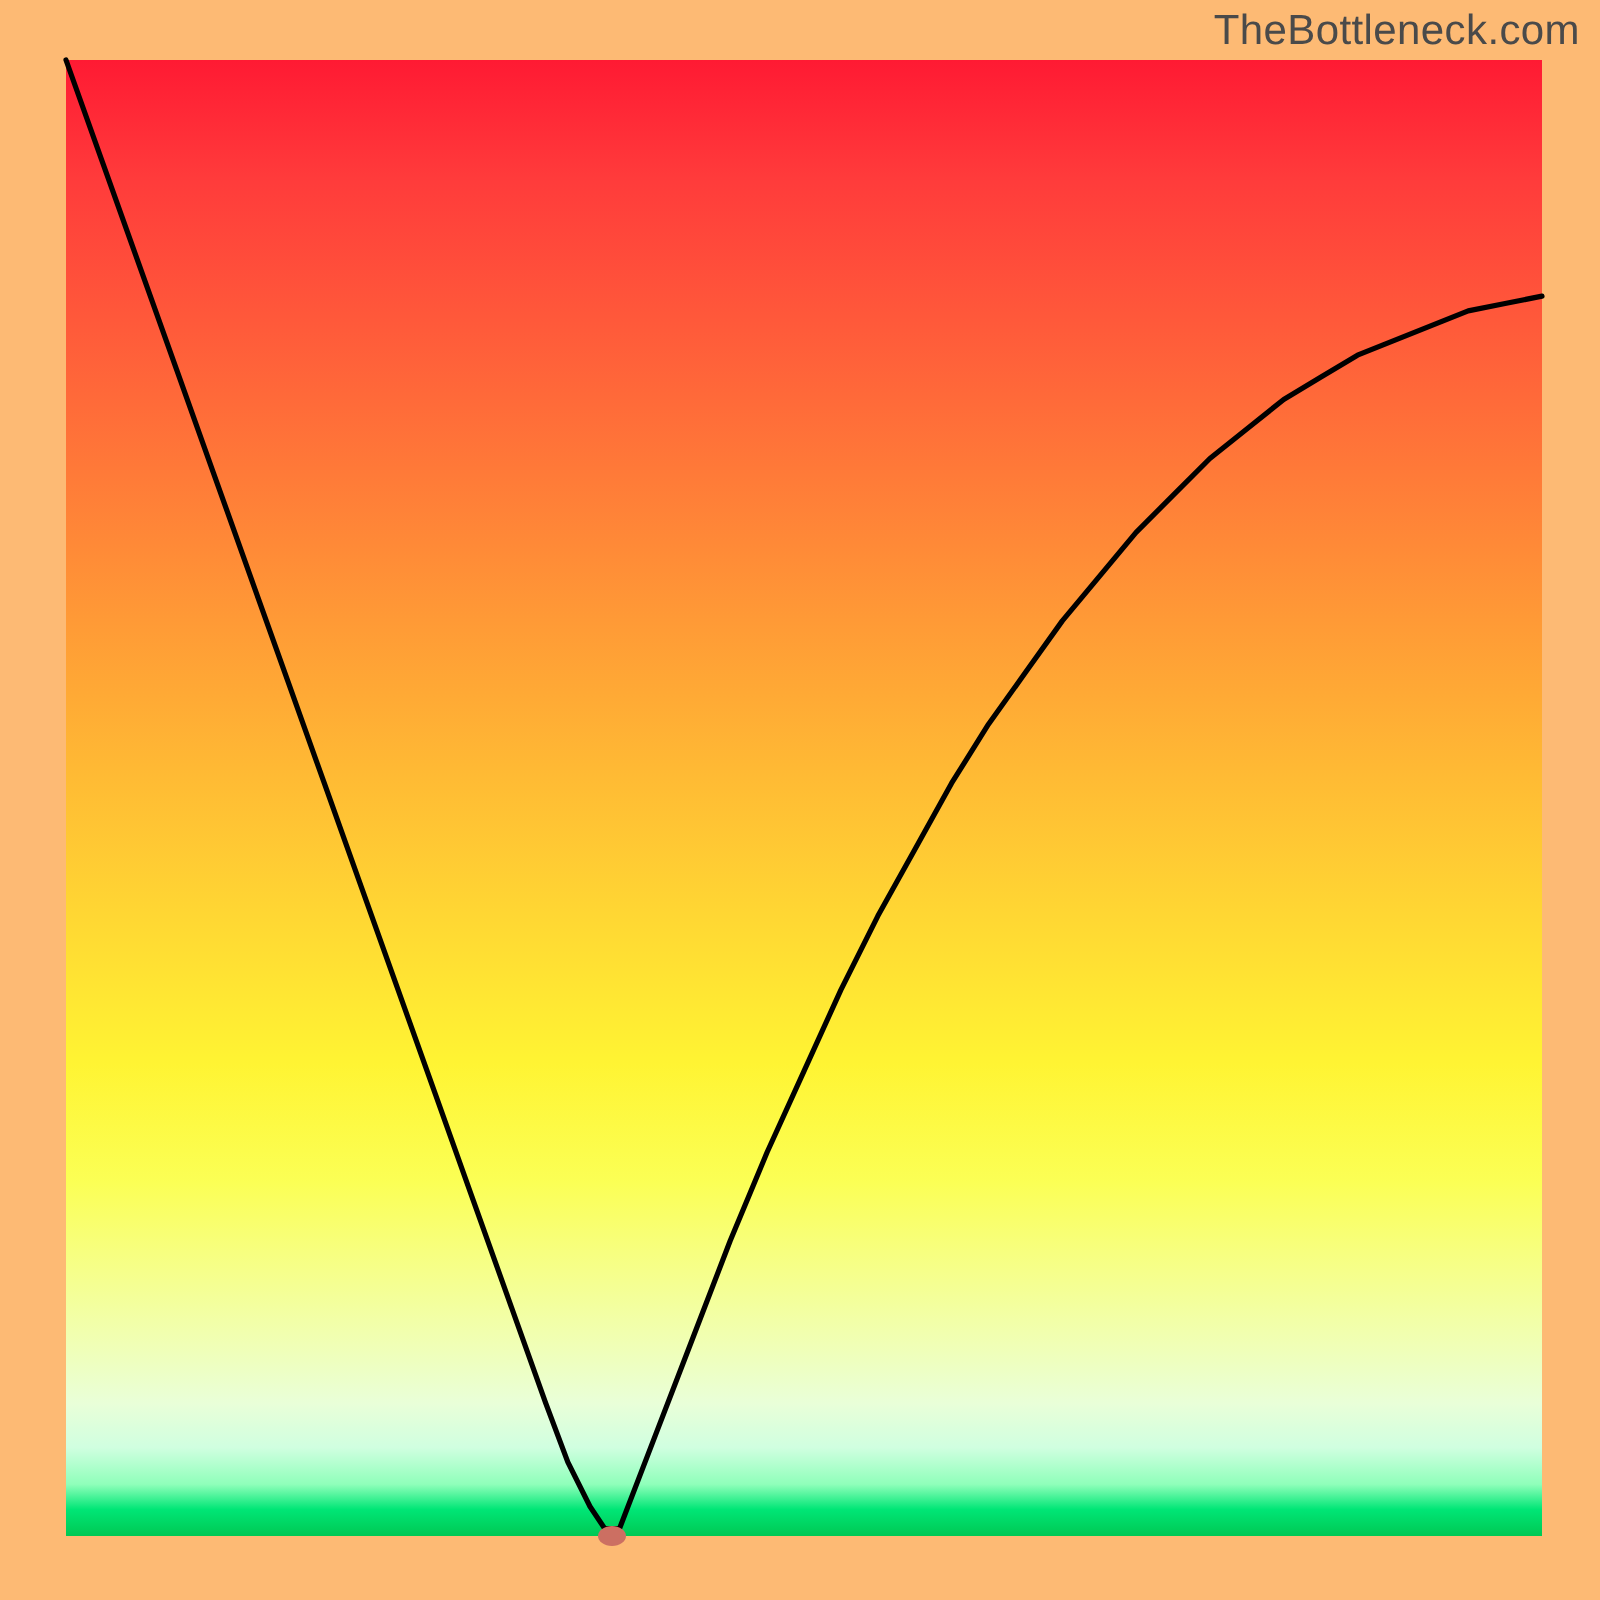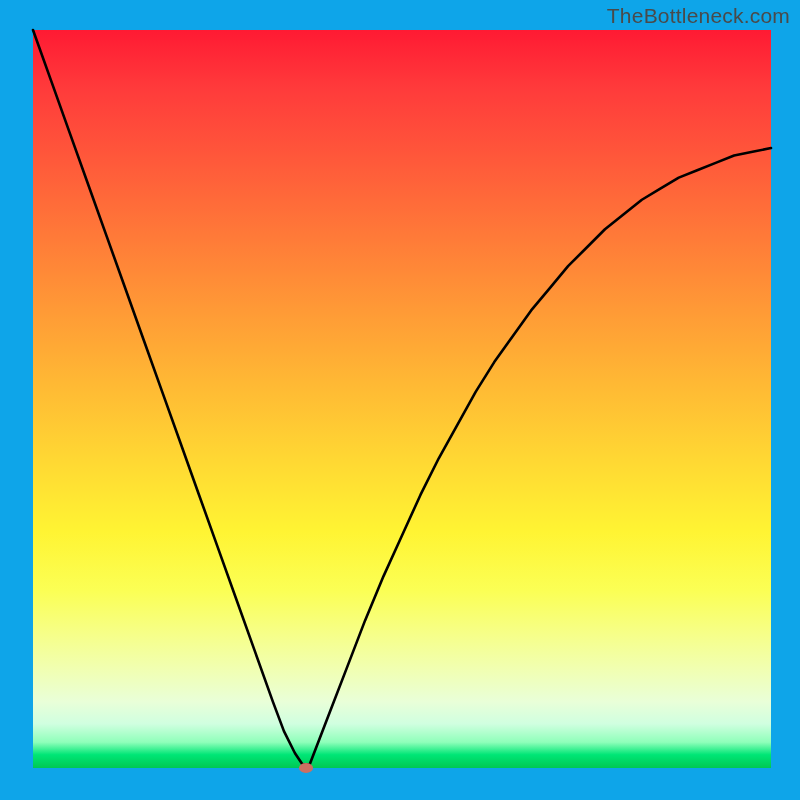--- a/index.html
+++ b/index.html
@@ -1,20 +1,20 @@
 <!DOCTYPE html>
 <html><head>
 <meta charset="utf-8">
 <style>
   * { margin: 0; padding: 0; box-sizing: border-box; }
   html, body { width: 800px; height: 800px; overflow: hidden; }
   .outer {
     width: 800px;
     height: 800px;
-    background: #0ea5e9;
+    background: #fdba74;
     position: relative;
   }
   .watermark {
     position: absolute;
     top: 4px;
     right: 10px;
     color: #4a4a4a;
     font-family: Arial, Helvetica, sans-serif;
     font-size: 21px;
     font-weight: 500;

